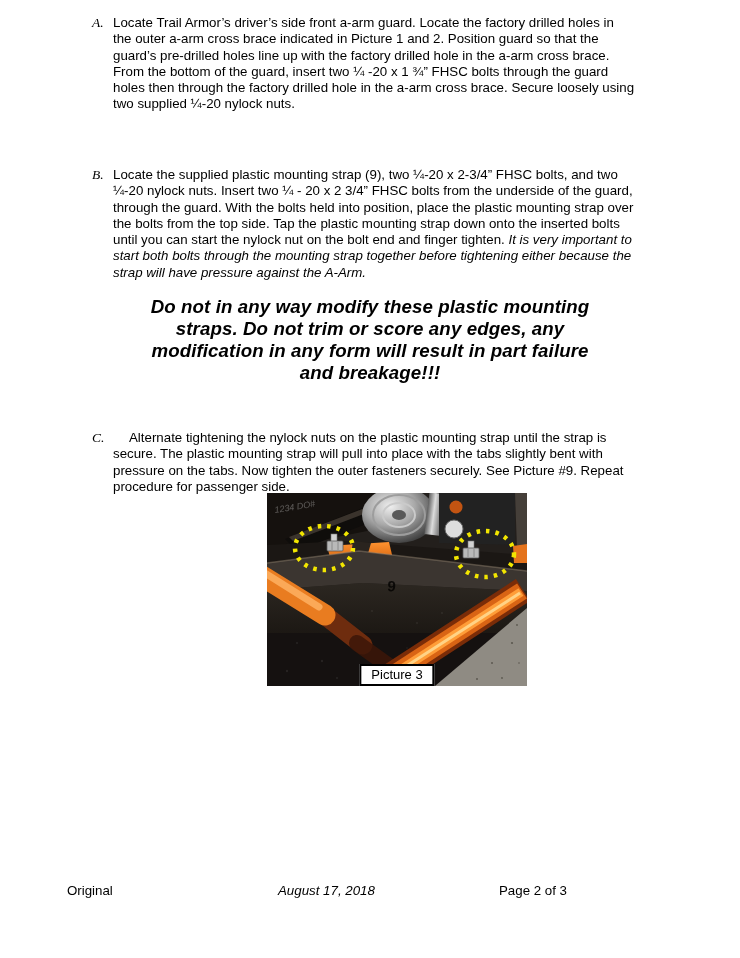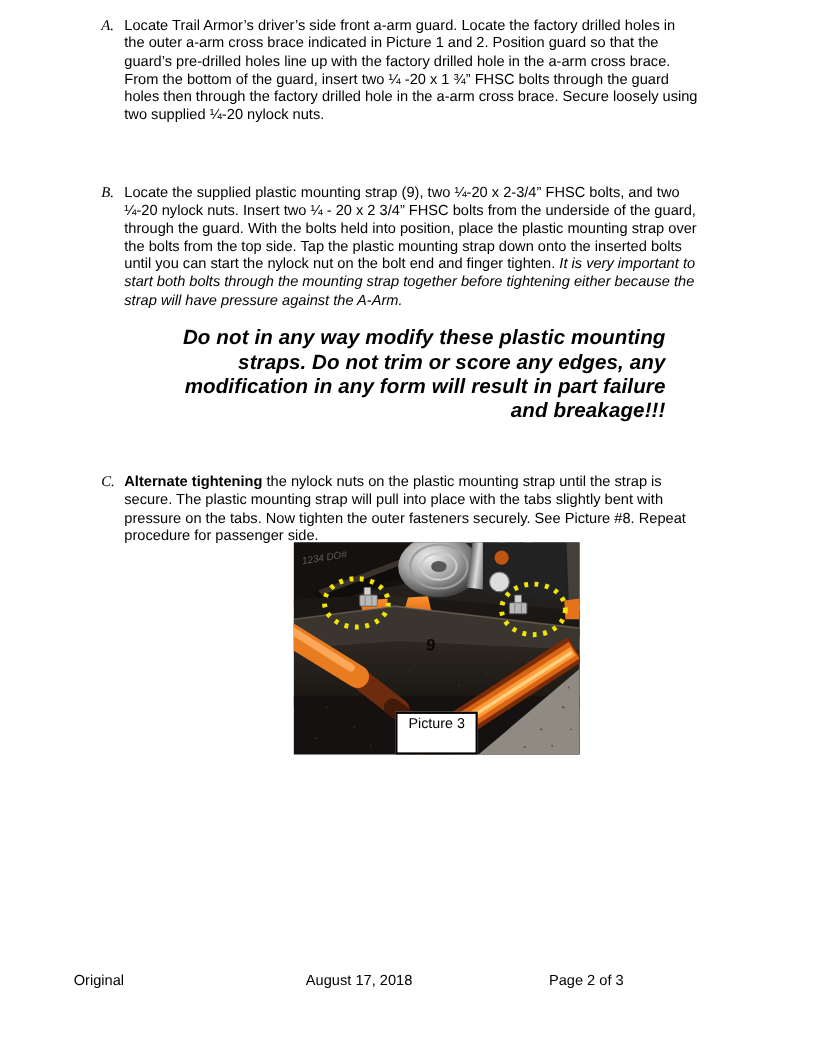--- a/index.html
+++ b/index.html
@@ -14,43 +14,43 @@
   .step { position:absolute; left:92px; width:543px; font-size:13.3px; line-height:16.3px; }
   .step .letter {
     position:absolute; left:0; top:0;
     font-family:"Liberation Serif", serif; font-style:italic; font-size:13.5px;
   }
   .step .body { margin:0 0 0 21px; }
   #step-a { top:15px; }
   #step-b { top:167px; }
   #step-c { top:430px; }
   .emph { font-weight:normal; font-style:italic; }
-  .lead { font-weight:bold; }
+  .lead { font-weight:normal;margin-left:16px; }
 
   
   .warning {
     position:absolute; left:135px; top:296px; width:470px;
-    text-align:right; font-weight:bold; font-style:italic;
+    text-align:center; font-weight:bold; font-style:italic;
     font-size:18.7px; line-height:22px; letter-spacing:0.1px;
   }
 
   
   .photo { position:absolute; left:267px; top:493px; width:260px; height:193px; margin:0; }
   .photo svg { display:block; width:260px; height:193px; }
   .photo-label {
     position:absolute; left:50%; bottom:0; transform:translateX(-50%);
     background:#ffffff; border:2px solid #000;
-    font-size:13px; line-height:18px; padding:0 10px 17px; white-space:nowrap;
+    font-size:13px; line-height:18px; padding:0 10px 0; white-space:nowrap;
   }
 
   
   .footer { position:absolute; top:883px; left:0; width:740px; font-size:13.3px; line-height:16.3px; }
   .footer span { position:absolute; white-space:nowrap;text-align:center; }
   .f-left  { left:67px; }
-  .f-center{ left:278px; }
+  .f-center{ left:278px;font-style:italic; }
   .f-right { left:499px; }
 </style>
 </head>
 <body>
 
 <div class="page">
 
   <section class="step" id="step-a">
     <span class="letter">A.</span>
     <p class="body"><span>Locate Trail Armor’s driver’s side front a-arm guard. Locate the factory drilled holes in the outer a-arm cross brace indicated in Picture 1 and 2.  Position guard so that the guard’s pre-drilled holes line up with the factory drilled hole in the a-arm cross brace. From the bottom of the guard, insert two ¼ -20 x 1 ¾” FHSC bolts through the guard holes then through the factory drilled hole in the a-arm cross brace. Secure loosely using two supplied ¼-20 nylock nuts.</span></p>
@@ -58,21 +58,21 @@
 
   <section class="step" id="step-b">
     <span class="letter">B.</span>
     <p class="body"><span>Locate the supplied plastic mounting strap (9), two ¼-20 x 2-3/4” FHSC bolts, and two ¼-20 nylock nuts. Insert two ¼ - 20 x 2 3/4” FHSC bolts from the underside of the guard, through the guard. With the bolts held into position, place the plastic mounting strap over the bolts from the top side.  Tap the plastic mounting strap down onto the inserted bolts until you can start the nylock nut on the bolt end and finger tighten.  </span><span class="emph">It is very important to start both bolts through the mounting strap together before tightening either because the strap will have pressure against the A-Arm.</span></p>
   </section>
 
   <div class="warning">Do not in any way modify these plastic mounting straps.  Do not trim or score any edges, any modification in any form will result in part failure and breakage!!!</div>
 
   <section class="step" id="step-c">
     <span class="letter">C.</span>
-    <p class="body"><span class="lead">Alternate tightening</span><span> the nylock nuts on the plastic mounting strap until the strap is secure. The plastic mounting strap will pull into place with the tabs slightly bent with pressure on the tabs.  Now tighten the outer fasteners securely.  See Picture #8.  Repeat procedure for passenger side.</span></p>
+    <p class="body"><span class="lead">Alternate tightening</span><span> the nylock nuts on the plastic mounting strap until the strap is secure. The plastic mounting strap will pull into place with the tabs slightly bent with pressure on the tabs.  Now tighten the outer fasteners securely.  See Picture #9.  Repeat procedure for passenger side.</span></p>
   </section>
 
   <figure class="photo">
     <svg viewBox="0 0 260 193" preserveAspectRatio="none">
       <defs>
         <radialGradient id="gradBoot" cx="38%" cy="35%" r="75%">
           <stop offset="0%" stop-color="#efefef"></stop>
           <stop offset="45%" stop-color="#a8a8a8"></stop>
           <stop offset="80%" stop-color="#565656"></stop>
           <stop offset="100%" stop-color="#2d2d2d"></stop>

